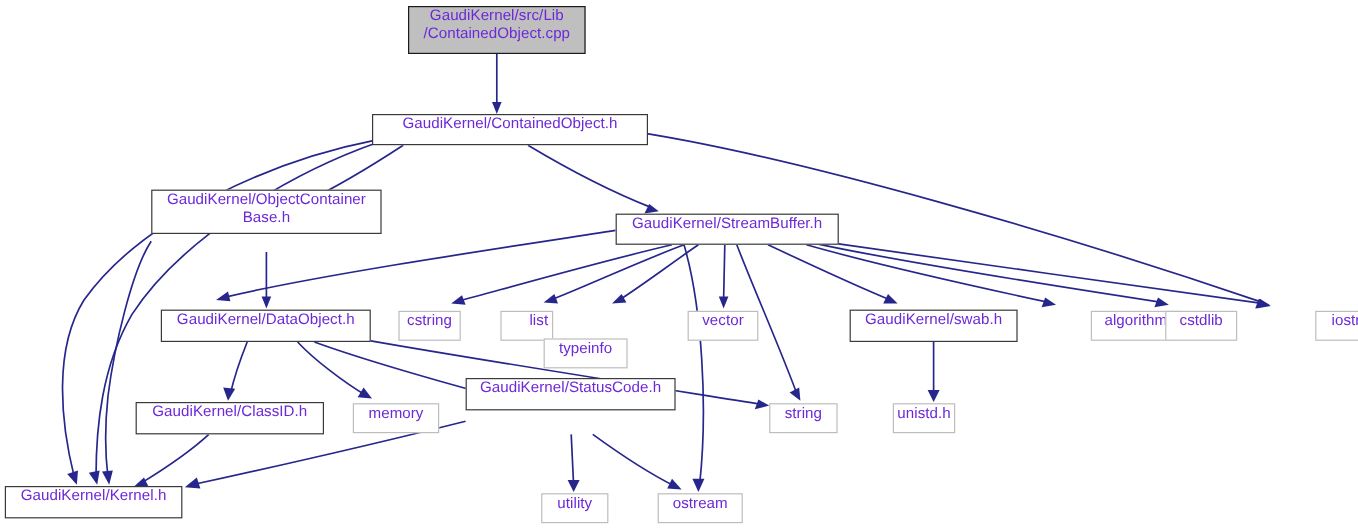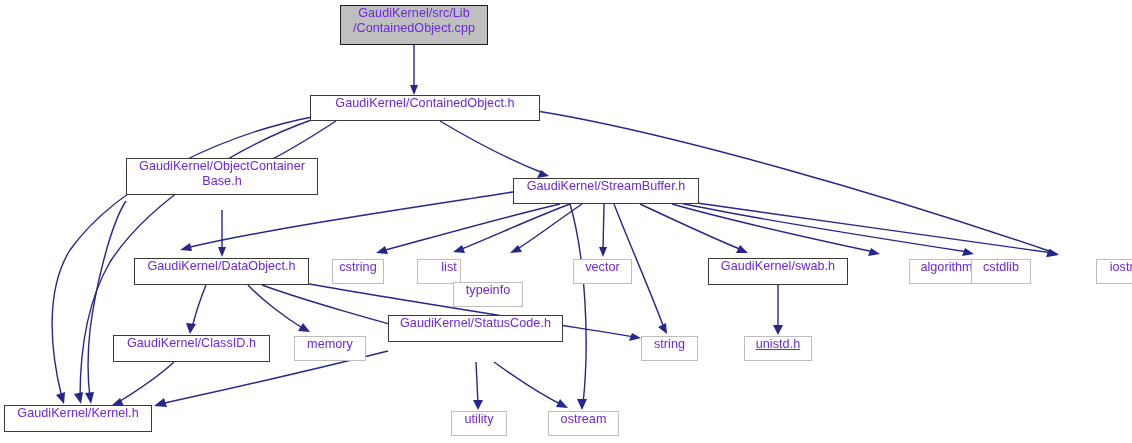--- a/index.html
+++ b/index.html
@@ -193,18 +193,18 @@
       <div class="node-box " style="left: 453px; top: 259px; width: 70px; height: 25px; margin-top: 23px;"><span class="node-label">typeinfo</span></div>
       <div class="node-box " style="left: 573px; top: 259px; width: 59px; height: 25px;"><span class="node-label">vector</span></div>
       <div class="node-box strong" style="left: 708px; top: 258px; width: 140px; height: 27px;"><span class="node-label">GaudiKernel/swab.h</span></div>
       <div class="node-box " style="left: 909px; top: 259px; width: 75px; height: 25px;"><span class="node-label">algorithm</span></div>
       <div class="node-box " style="left: 971px; top: 259px; width: 60px; height: 25px;"><span class="node-label">cstdlib</span></div>
       <div class="node-box " style="left: 1096px; top: 259px; width: 76px; height: 25px;"><span class="node-label">iostream</span></div>
       <div class="node-box strong" style="left: 113px; top: 335px; width: 157px; height: 27px;"><span class="node-label">GaudiKernel/ClassID.h</span></div>
       <div class="node-box " style="left: 294px; top: 336px; width: 72px; height: 25px;"><span class="node-label">memory</span></div>
       <div class="node-box strong" style="left: 388px; top: 315px; width: 175px; height: 27px;"><span class="node-label">GaudiKernel/StatusCode.h</span></div>
       <div class="node-box " style="left: 641px; top: 336px; width: 57px; height: 25px;"><span class="node-label">string</span></div>
-      <div class="node-box " style="left: 744px; top: 336px; width: 68px; height: 25px; text-decoration: underline;"><span class="node-label">unistd.h</span></div>
+      <div class="node-box " style="left: 744px; top: 336px; width: 52px; height: 25px;"><span class="node-label">unistd.h</span></div>
       <div class="node-box strong" style="left: 4px; top: 405px; width: 148px; height: 27px;"><span class="node-label">GaudiKernel/Kernel.h</span></div>
       <div class="node-box " style="left: 451px; top: 411px; width: 56px; height: 25px;"><span class="node-label">utility</span></div>
       <div class="node-box " style="left: 548px; top: 411px; width: 71px; height: 25px;"><span class="node-label">ostream</span></div>
     </div>
 </div>
 
 </body></html>

